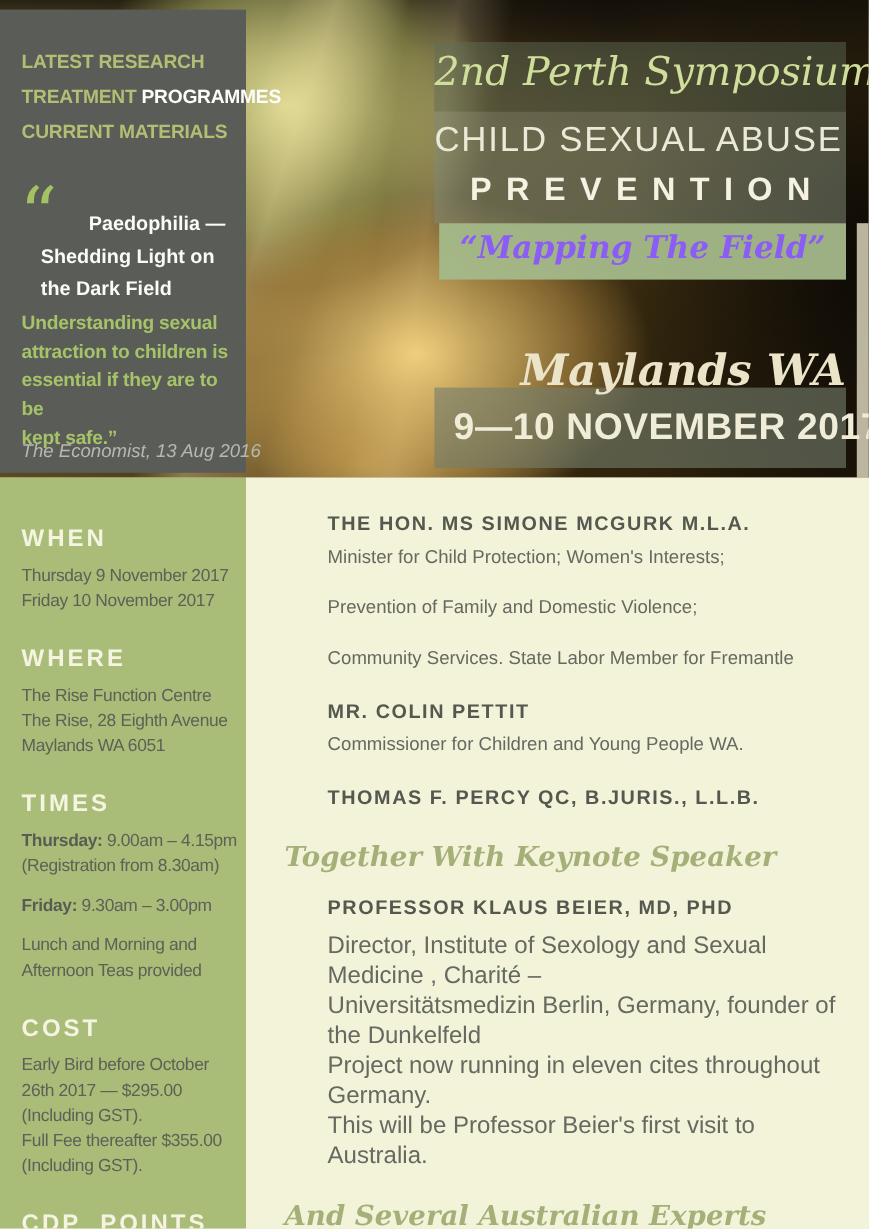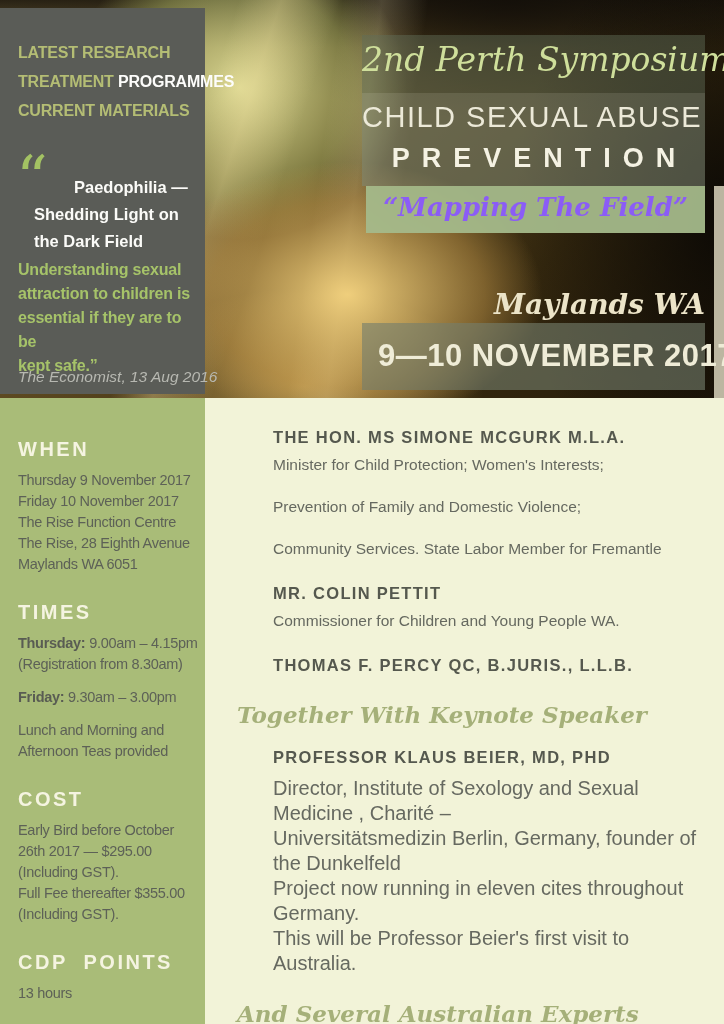--- a/index.html
+++ b/index.html
@@ -29,21 +29,21 @@
 
   .script-title{position:absolute;left:362px;top:40px;width:343px;text-align:center;
     font-family:"DejaVu Serif",serif;font-style:italic;font-size:33px;color:#cfdf9b;white-space:nowrap;}
   .caps-title{position:absolute;left:362px;top:101px;width:343px;
     font-size:29px;letter-spacing:1.5px;color:#ece9d8;white-space:nowrap;}
   .prevention-title{position:absolute;left:362px;top:143px;width:343px;text-align:center;
     font-size:27px;font-weight:bold;letter-spacing:12px;text-indent:12px;color:#f5f2e3;white-space:nowrap;}
   .mapping-text{position:absolute;left:366px;top:192px;width:339px;text-align:center;
     font-family:"DejaVu Serif",serif;font-style:italic;font-weight:bold;font-size:26px;color:#8b5cf6;white-space:nowrap;}
   .maylands{position:absolute;left:366px;top:288px;width:339px;text-align:right;
-    font-family:"DejaVu Serif",serif;font-style:italic;font-weight:bold;font-size:28px;color:#ece4c8;white-space:nowrap;}
+    font-family:"DejaVu Serif",serif;font-style:italic;font-weight:bold;font-size:36px;color:#ece4c8;white-space:nowrap;}
   .date-text{position:absolute;left:378px;top:338px;font-size:31px;font-weight:bold;
     letter-spacing:0.5px;color:#efecd7;white-space:nowrap;}
 
   
   .gray-box{position:absolute;left:0;top:8px;width:205px;height:386px;background:#5a5c57;box-sizing:border-box;}
   .topics{position:absolute;left:18px;top:30px;font-size:16px;font-weight:bold;
     letter-spacing:-0.2px;line-height:29px;color:#b4bd74;white-space:nowrap;}
   .topics .white{color:#fdfdfb;}
   .quote-mark{position:absolute;left:16px;top:140px;font-family:"DejaVu Serif",serif;
     font-size:62px;line-height:62px;color:#a3c263;}
@@ -112,20 +112,21 @@
 essential if they are to be
 kept safe.”</div>
     <div class="quote-source">The Economist, 13 Aug 2016</div>
   </div>
 
   <div class="sidebar">
     <div class="side-h first">WHEN</div>
     <p class="side-p">Thursday 9 November 2017
 Friday 10 November 2017</p>
 
+    <div class="side-h">WHERE</div>
     <p class="side-p">The Rise Function Centre
 The Rise, 28 Eighth Avenue
 Maylands WA 6051</p>
 
     <div class="side-h">TIMES</div>
     <p class="side-p"><b>Thursday:</b><span> 9.00am – 4.15pm</span><br><span>(Registration from 8.30am)</span></p>
     <p class="side-p gap"><b>Friday:</b><span> 9.30am – 3.00pm</span></p>
     <p class="side-p gap">Lunch and Morning and
 Afternoon Teas provided</p>
 

